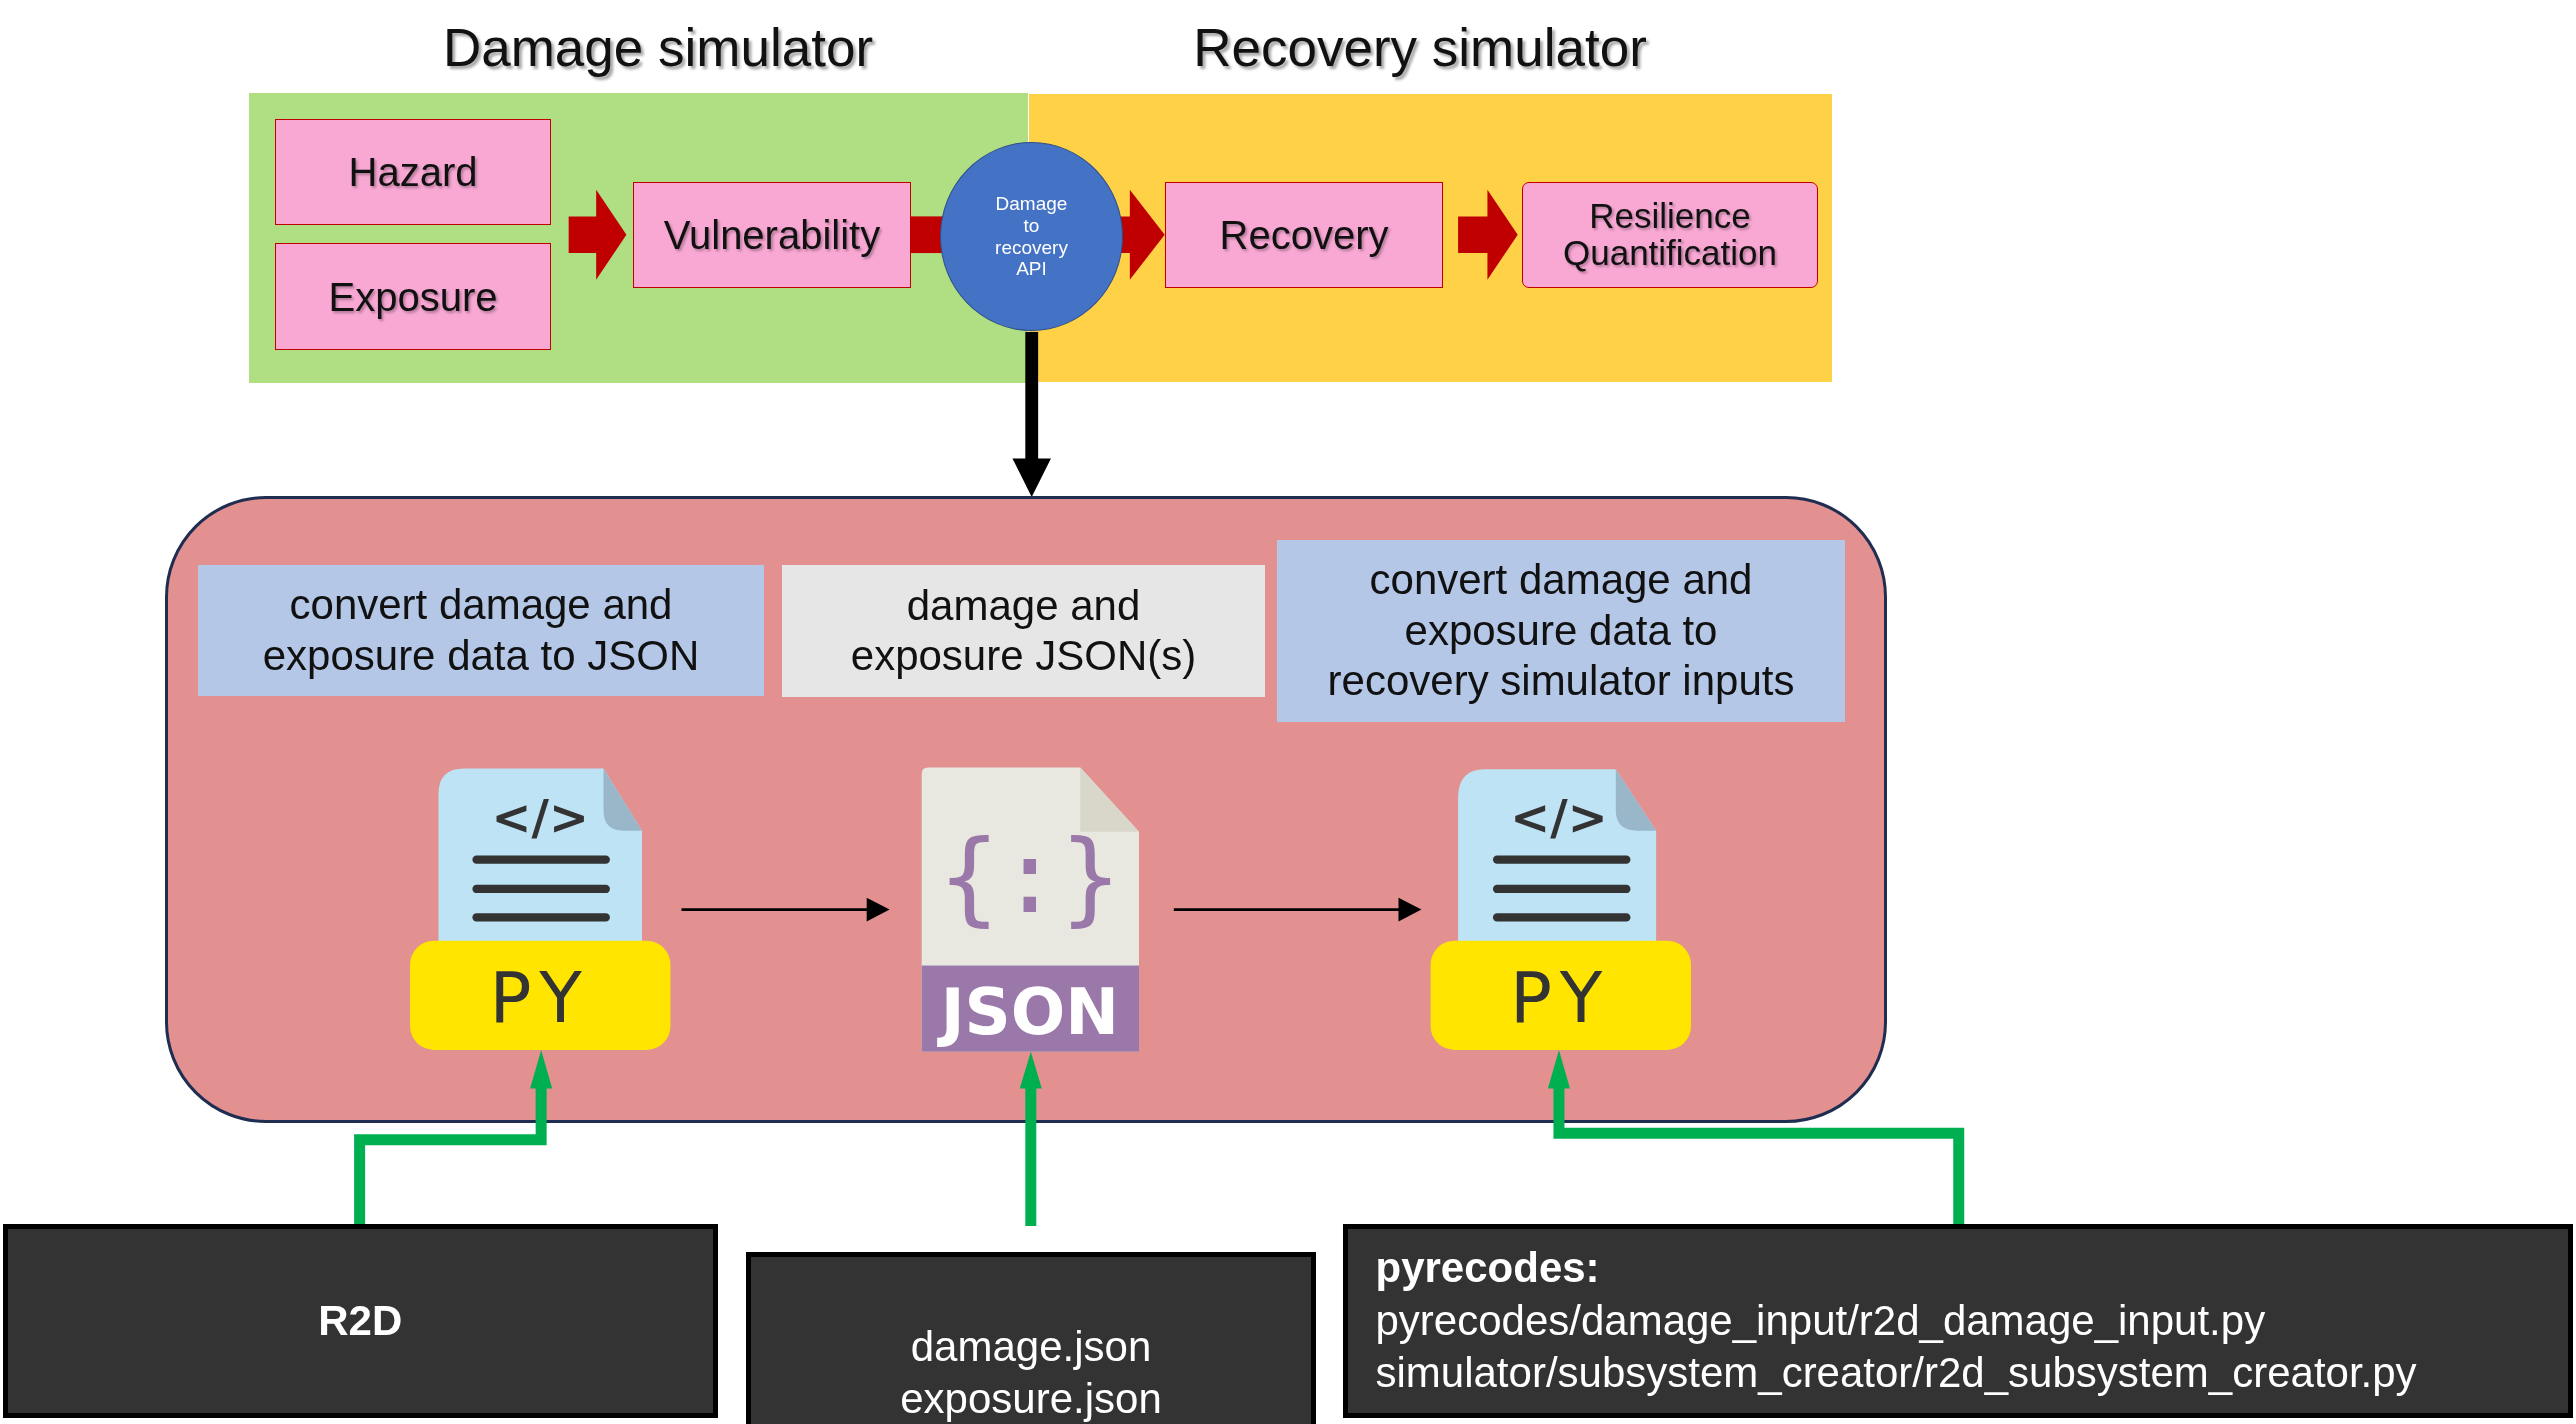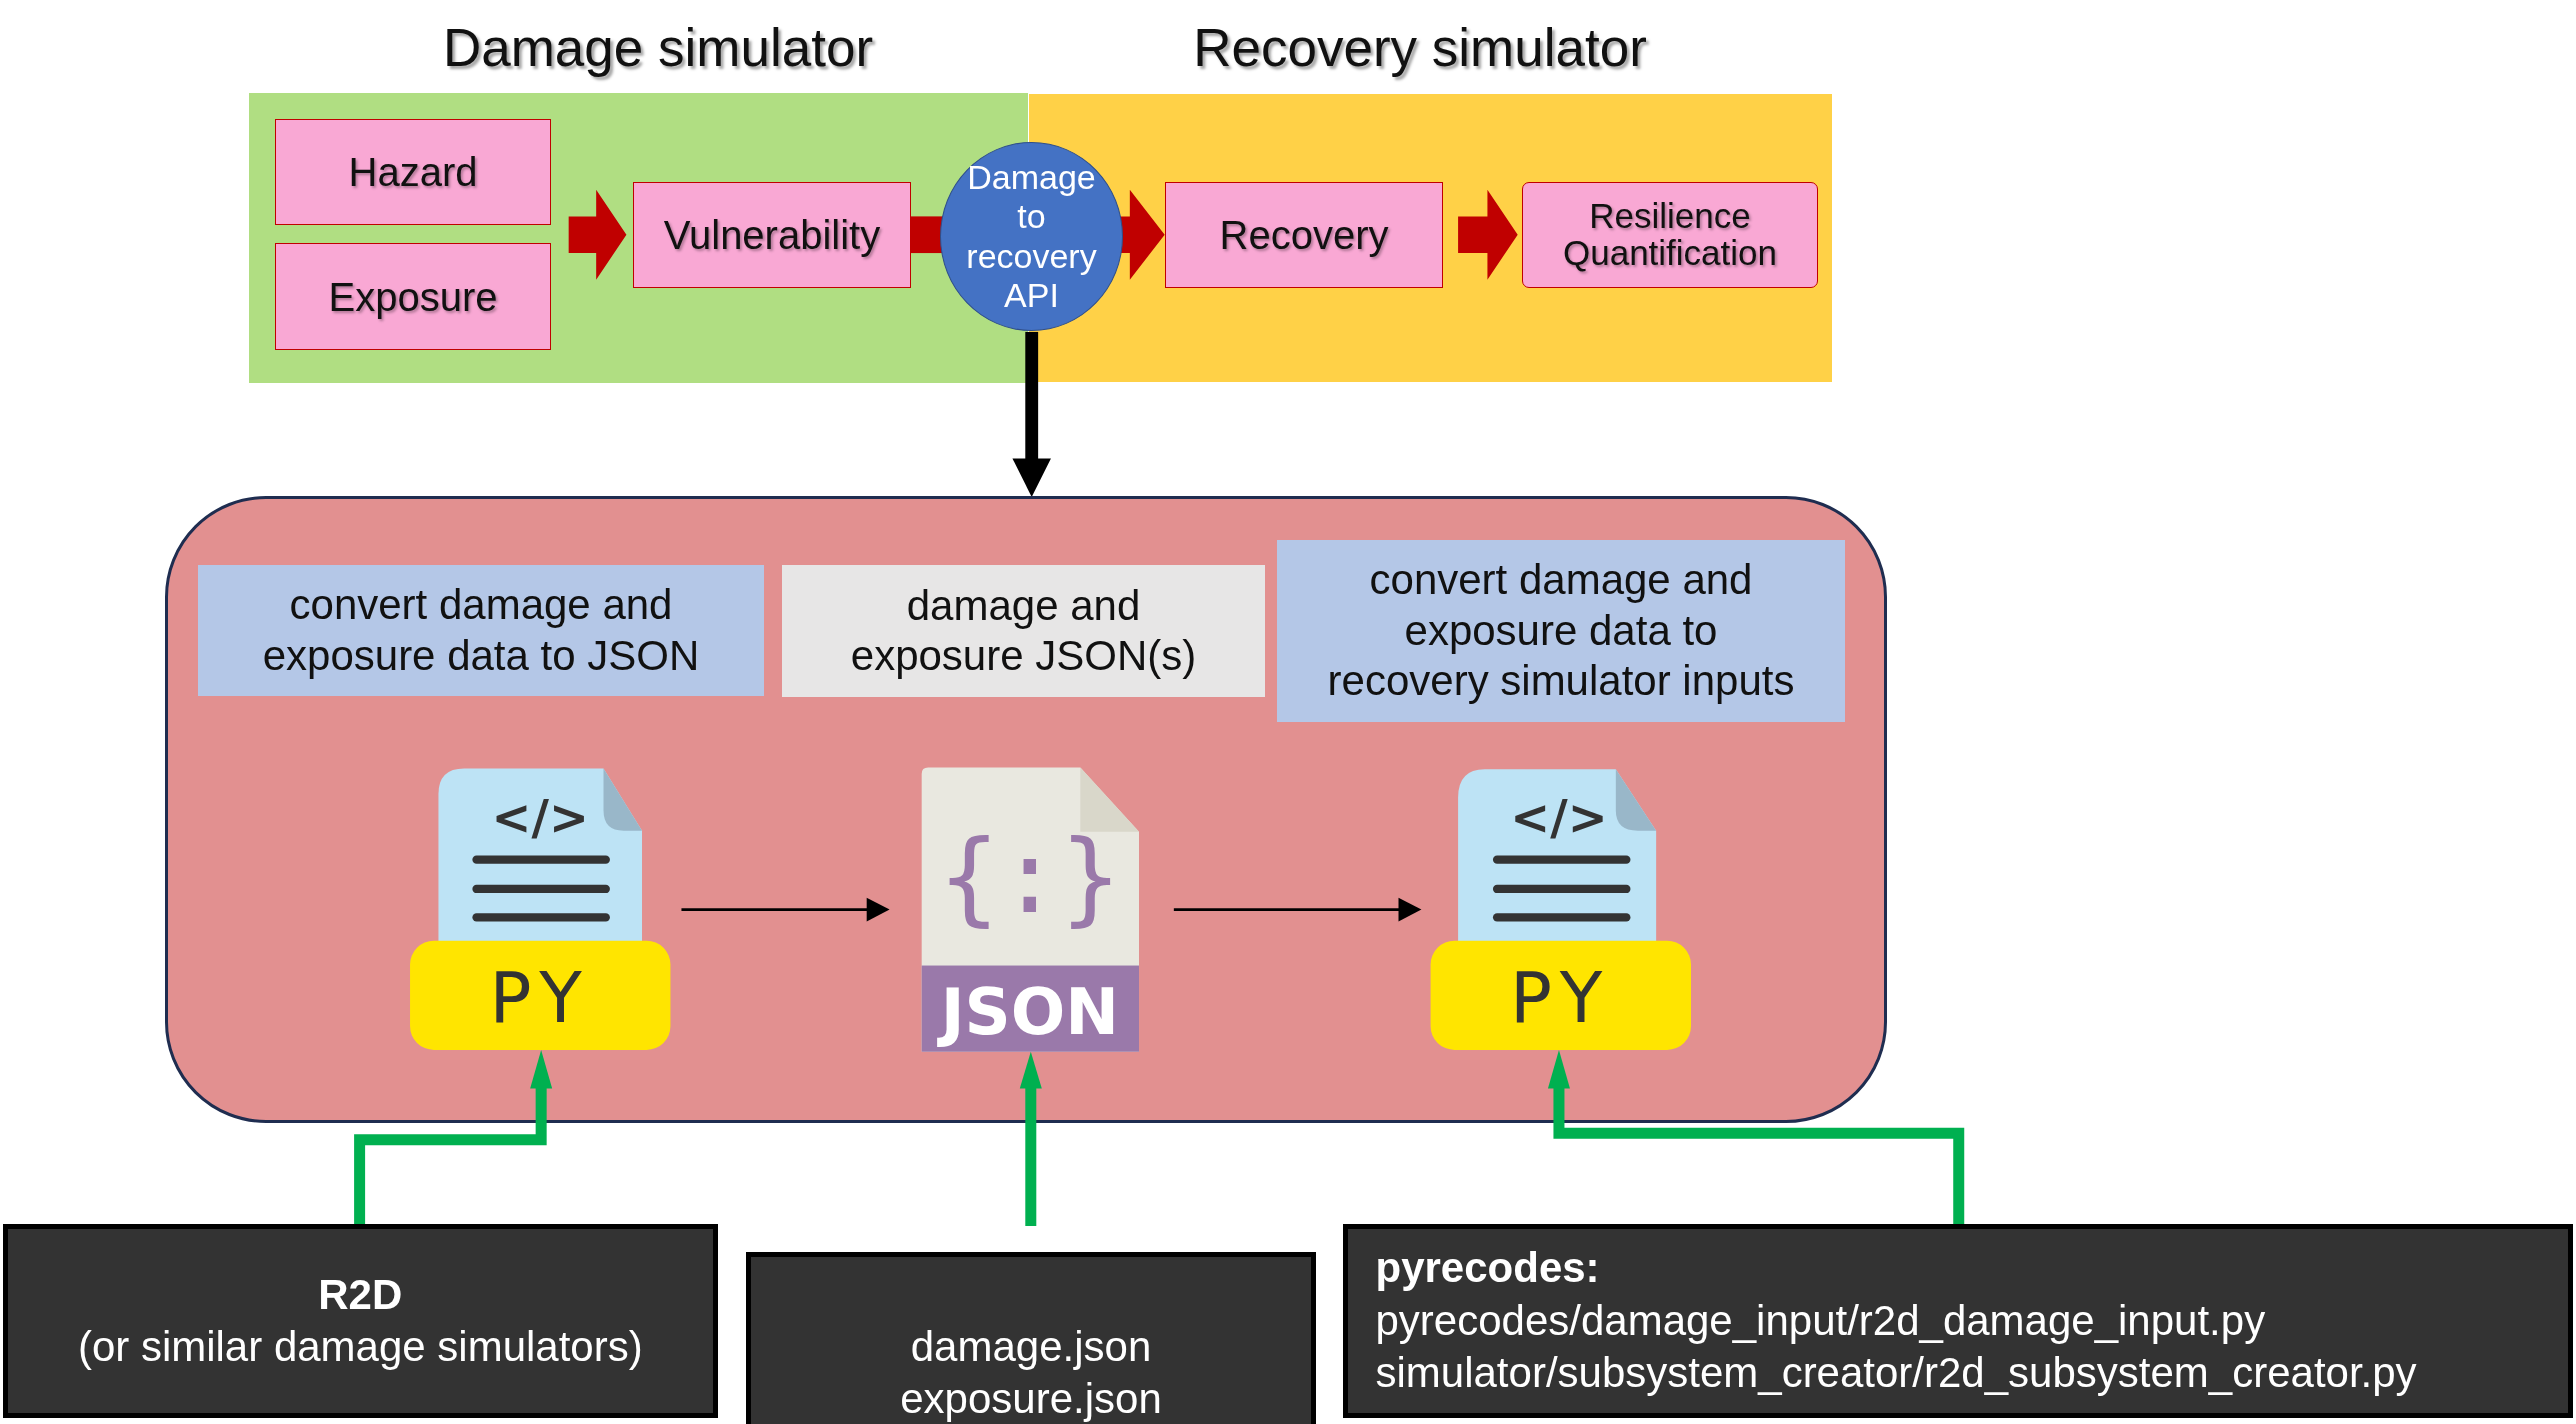--- a/index.html
+++ b/index.html
@@ -8,21 +8,21 @@
   .abs { position:absolute; }
   .title { font-size:53px; color:#111; text-shadow:2.8px 2.8px 2.8px rgba(0,0,0,0.35); white-space:nowrap; transform:translateX(-50%); }
   .panel-green { background:#b0de82; }
   .panel-yellow { background:#ffd147; }
   .stage-box { background:#f9a8d4; border:1.8px solid #c00000; box-sizing:border-box;
                display:flex; align-items:center; justify-content:center; text-align:center;
                font-size:40px; color:#111; text-shadow:1.8px 1.8px 2.8px rgba(0,0,0,0.3); line-height:1.05; }
   .stage-box.small { font-size:35px; }
   .api-circle { background:#4472c4; border:1.8px solid #2f4f8a; border-radius:50%; box-sizing:border-box;
                 display:flex; align-items:center; justify-content:center; text-align:center;
-                color:#fff; font-size:34px; line-height:1.15; }
+                color:#fff; font-size:19px; line-height:1.15; }
   .pink-panel { background:#e29090; border:3.7px solid #1f2d50; border-radius:101px; box-sizing:border-box; }
   .label-box { display:flex; align-items:center; justify-content:center; text-align:center;
                font-size:42px; color:#111; line-height:1.2; }
   .label-blue { background:#b4c7e7; }
   .label-gray { background:#e7e6e6; }
   .dark-box { background:#333333; border:5.5px solid #000; box-sizing:border-box; color:#fff;
               font-size:42px; line-height:1.25; }
   .dark-box.center { display:flex; flex-direction:column; align-items:center; justify-content:center; text-align:center; }
   .dark-box.left { display:flex; flex-direction:column; justify-content:center; padding-left:27.5px; }
   .bold { font-weight:bold; }
@@ -139,21 +139,20 @@
     <polyline points="1124,1337 1124,1185"></polyline>
     <polyline points="2136,1337 2136,1236 1700,1236 1700,1185"></polyline>
   </g>
   <polygon points="578,1187 602,1187 590,1145" fill="#00b050"></polygon>
   <polygon points="1112,1187 1136,1187 1124,1147" fill="#00b050"></polygon>
   <polygon points="1688,1187 1712,1187 1700,1145" fill="#00b050"></polygon>
 </svg>
 
 <div class="abs dark-box center" style="left:2.8px; top:1224px; width:715px; height:194px;">
   <div class="bold">R2D</div>
-  <div>(or similar damage simulators)</div>
 </div>
 <div class="abs dark-box center" style="left:746px; top:1224px; width:570px; height:242px;margin-top:28px;">
   <div>damage.json</div>
   <div>exposure.json</div>
 </div>
 <div class="abs dark-box left" style="left:1343px; top:1224px; width:1230px; height:194px;">
   <div class="bold">pyrecodes:</div>
   <div>pyrecodes/damage_input/r2d_damage_input.py</div>
   <div>simulator/subsystem_creator/r2d_subsystem_creator.py</div>
 </div>

